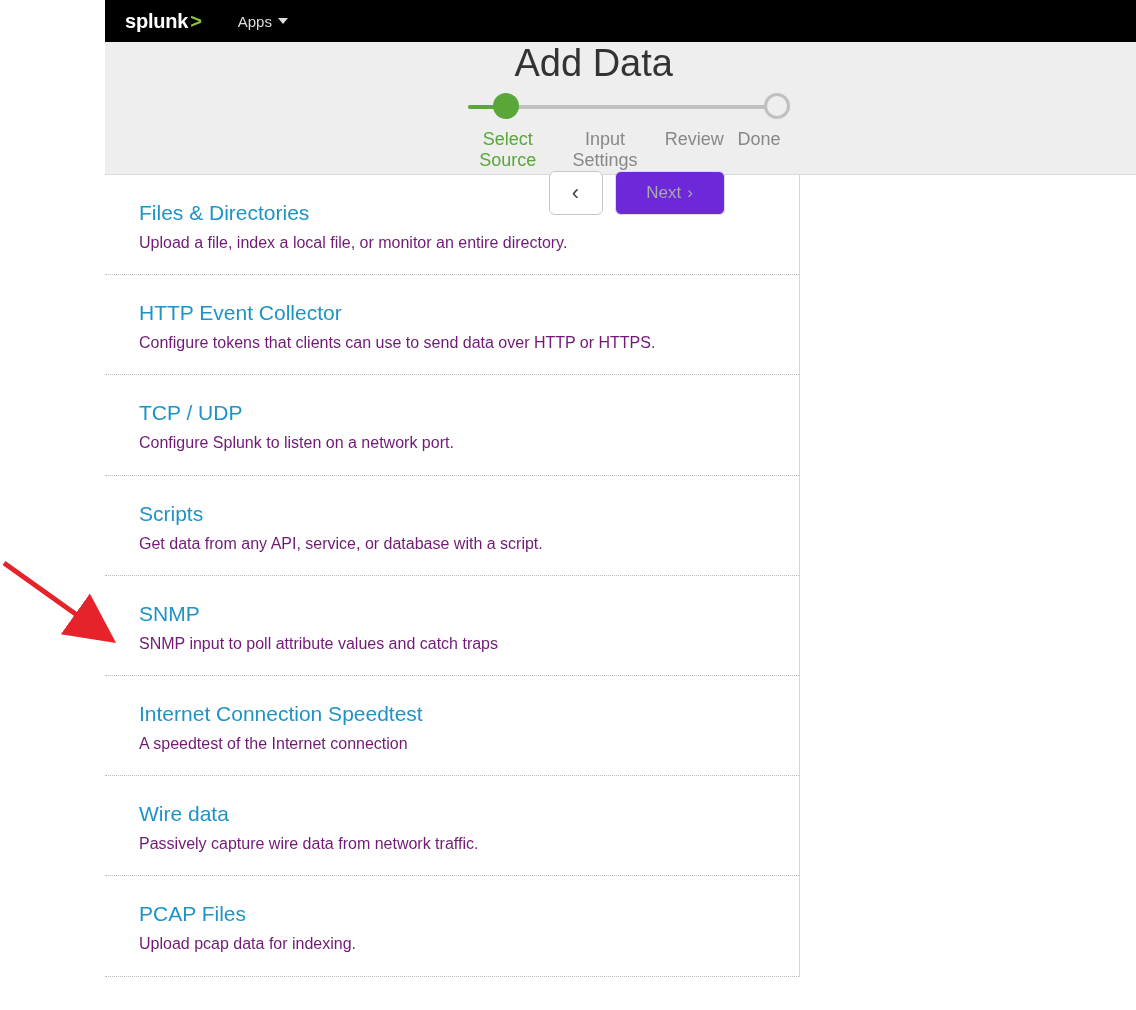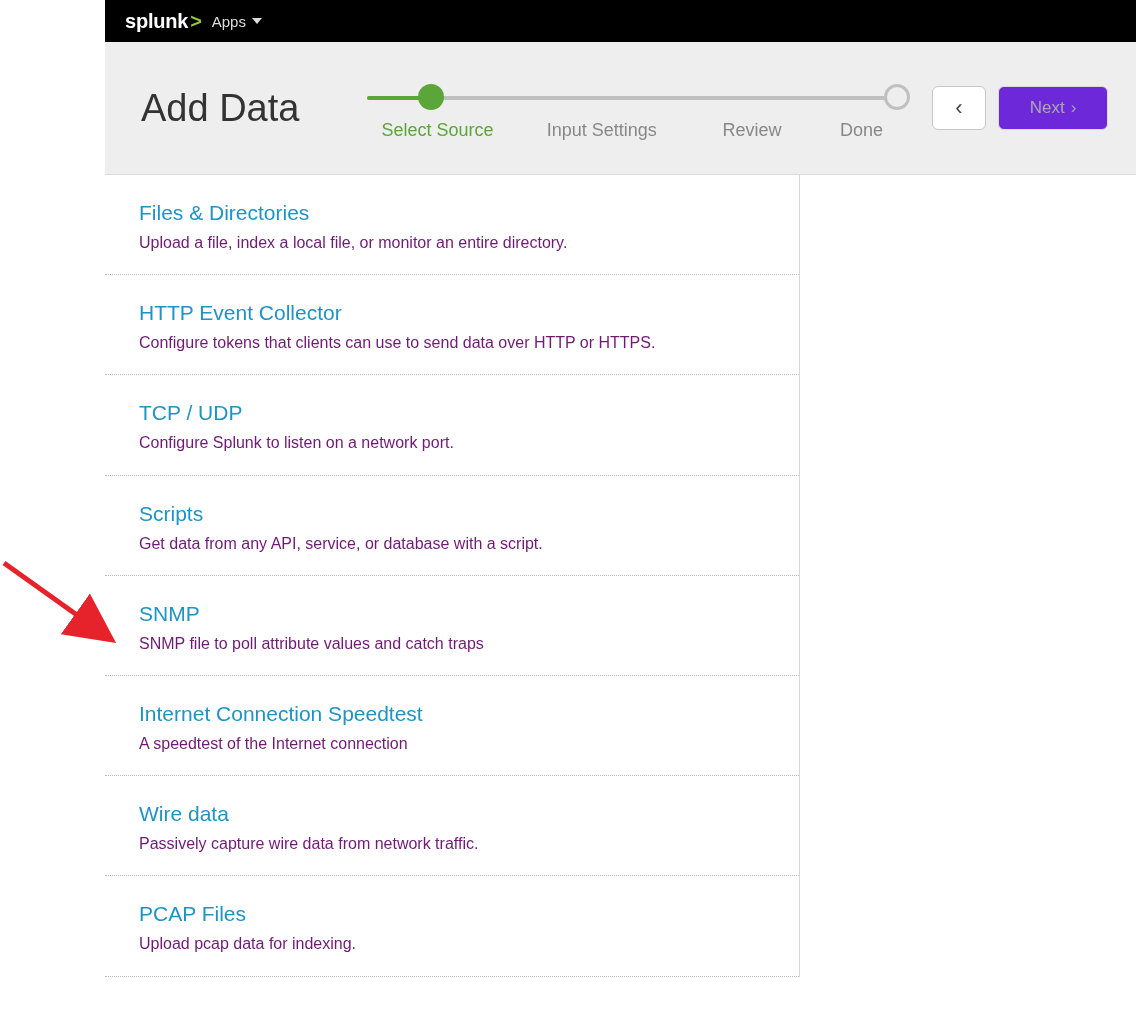--- a/index.html
+++ b/index.html
@@ -11,21 +11,21 @@
     overflow: hidden;
     position: relative;
   }
   .outer-offset { margin-left: 105px; }
   .topbar {
     background: #000000;
     height: 42px;
     display: flex;
     align-items: center;
     padding: 0 20px;
-    gap: 10px;
+    gap: 36px;
   }
   .brand {
     color: #ffffff;
     font-weight: 700;
     font-size: 20px;
     letter-spacing: -0.2px;
   }
   .brand .gt { color: #8dc63f; margin-left: 2px; }
   .apps-menu {
     color: #dddddd;
@@ -41,20 +41,21 @@
     border-right: 5px solid transparent;
     border-top: 6px solid #dddddd;
   }
   .header {
     background: #eeeeee;
     height: 133px;
     border-bottom: 1px solid #dcdcdc;
     display: flex;
     align-items: center;
     padding: 0 28px 0 36px;
+    flex-direction: column;
   }
   .page-title {
     font-size: 38px;
     font-weight: 400;
     color: #333333;
     width: 220px;
   }
   .wizard {
     flex: 1;
     display: flex;
@@ -221,21 +222,21 @@
       <div class="source-item">
         <div class="stitle">TCP / UDP</div>
         <div class="sdesc">Configure Splunk to listen on a network port.</div>
       </div>
       <div class="source-item">
         <div class="stitle">Scripts</div>
         <div class="sdesc">Get data from any API, service, or database with a script.</div>
       </div>
       <div class="source-item">
         <div class="stitle">SNMP</div>
-        <div class="sdesc">SNMP file to poll attribute values and catch traps</div>
+        <div class="sdesc">SNMP input to poll attribute values and catch traps</div>
       </div>
       <div class="source-item">
         <div class="stitle">Internet Connection Speedtest</div>
         <div class="sdesc">A speedtest of the Internet connection</div>
       </div>
       <div class="source-item">
         <div class="stitle">Wire data</div>
         <div class="sdesc">Passively capture wire data from network traffic.</div>
       </div>
       <div class="source-item">

